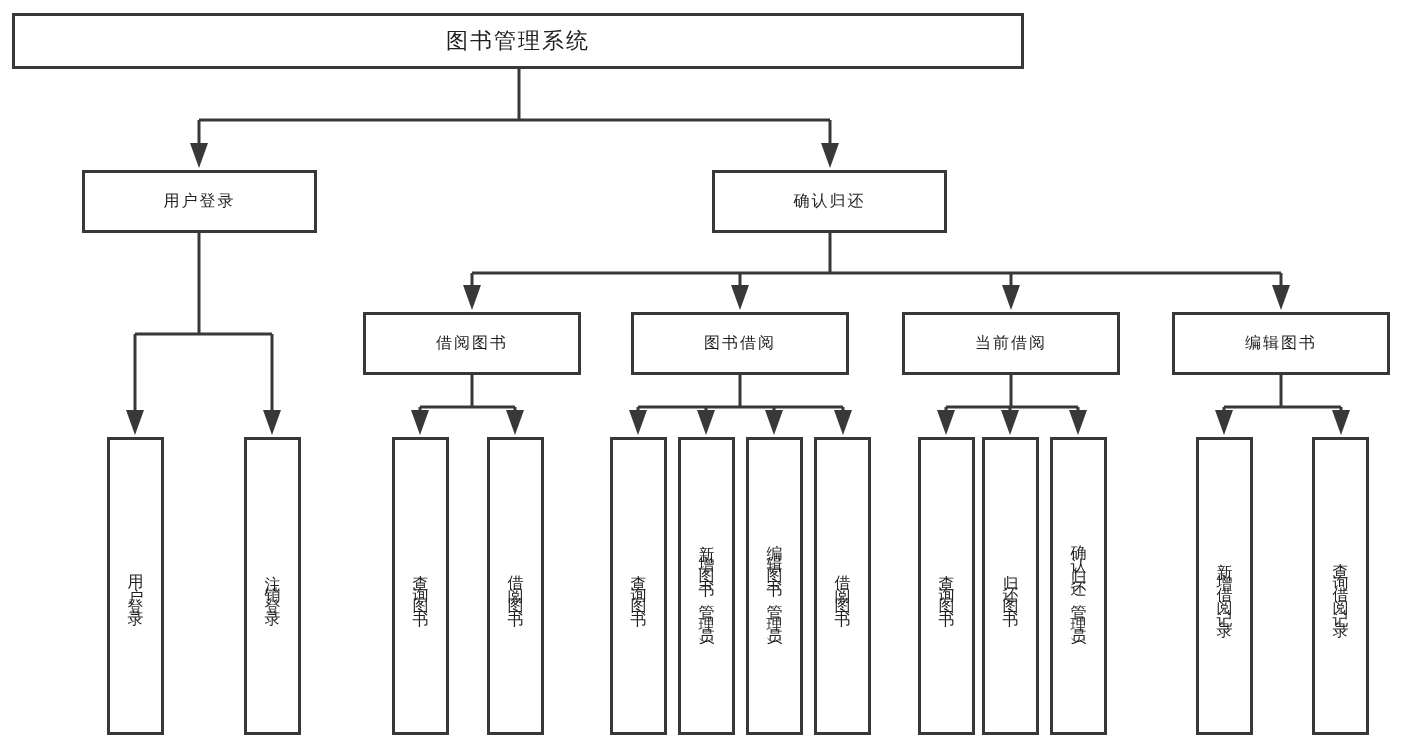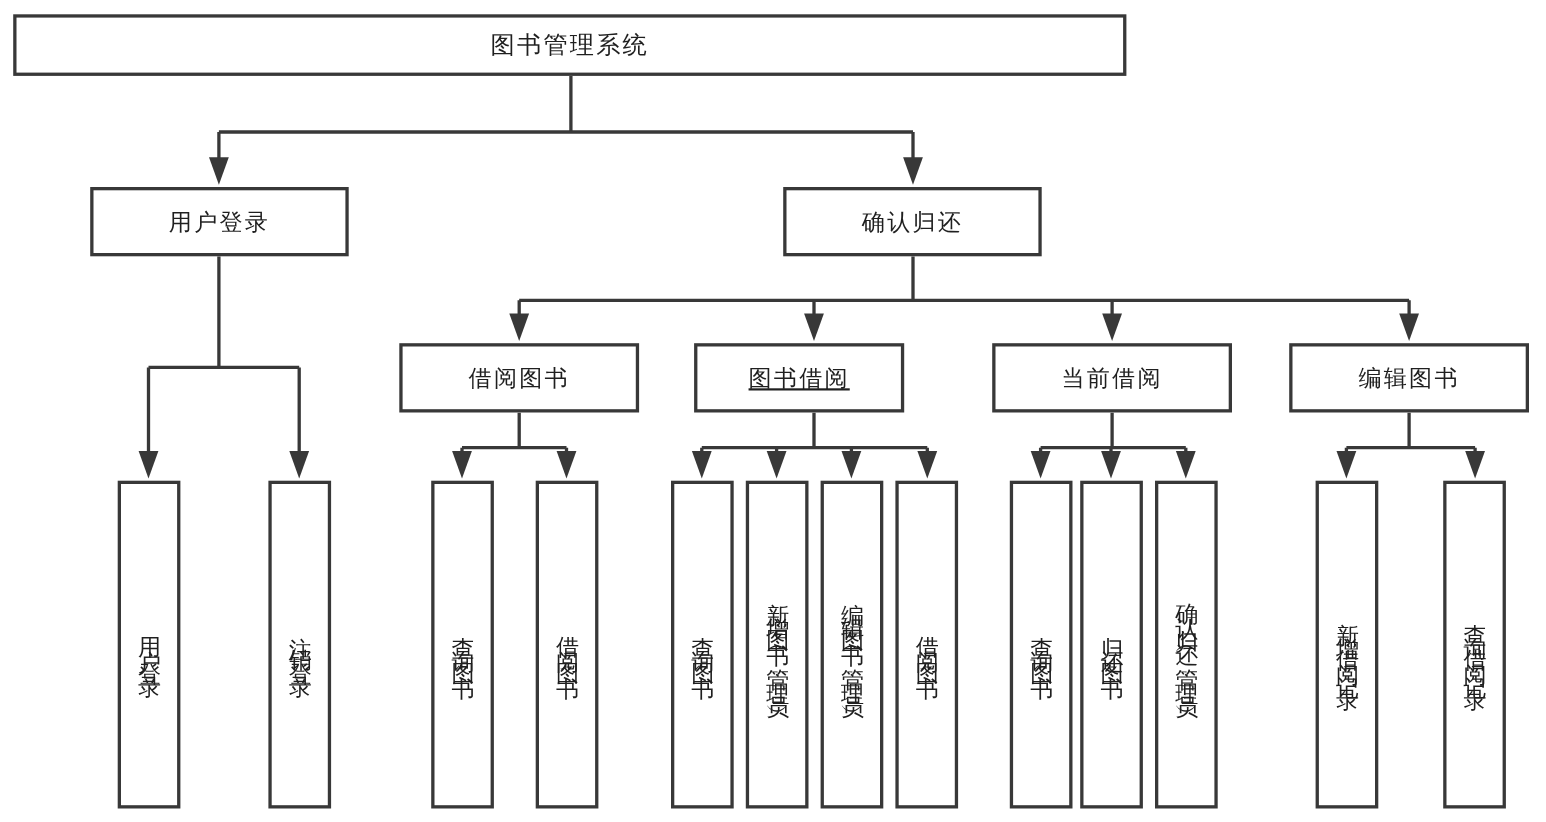--- a/index.html
+++ b/index.html
@@ -26,21 +26,21 @@
   }
   .node {
     position: absolute;
     box-sizing: border-box;
     background: #ffffff;
     border: 3px solid #383838;
     color: #1f1f1f;
     display: flex;
     align-items: center;
     justify-content: center;
-    font-size: 21px;
+    font-size: 16px;
     letter-spacing: 2px;
     z-index: 2;
   }
   .node.root  { font-size: 22px; }
   .leaf span {
     writing-mode: vertical-rl;
     text-orientation: mixed;
     letter-spacing: 12px;
     line-height: 1.0;
     white-space: nowrap;
@@ -103,21 +103,21 @@
       <path d="M1341 435 l-9 -25 h18 z"></path>
     </g>
   </svg>
 
   <div class="node root" style="left:12px;top:13px;width:1012px;height:56px;">图书管理系统</div>
 
   <div class="node branch" style="left:82px;top:170px;width:235px;height:63px;">用户登录</div>
   <div class="node branch" style="left:712px;top:170px;width:235px;height:63px;">确认归还</div>
 
   <div class="node module" style="left:363px;top:312px;width:218px;height:63px;">借阅图书</div>
-  <div class="node module" style="left:631px;top:312px;width:191px;height:63px;text-decoration:underline;">图书借阅</div>
+  <div class="node module" style="left:631px;top:312px;width:218px;height:63px;">图书借阅</div>
   <div class="node module" style="left:902px;top:312px;width:218px;height:63px;">当前借阅</div>
   <div class="node module" style="left:1172px;top:312px;width:218px;height:63px;">编辑图书</div>
 
   <div class="node leaf" style="left:107px;top:437px;width:57px;height:298px;">
       <span>用户登录</span>
     </div>
   <div class="node leaf" style="left:244px;top:437px;width:57px;height:298px;">
       <span>注销登录</span>
     </div>
 

